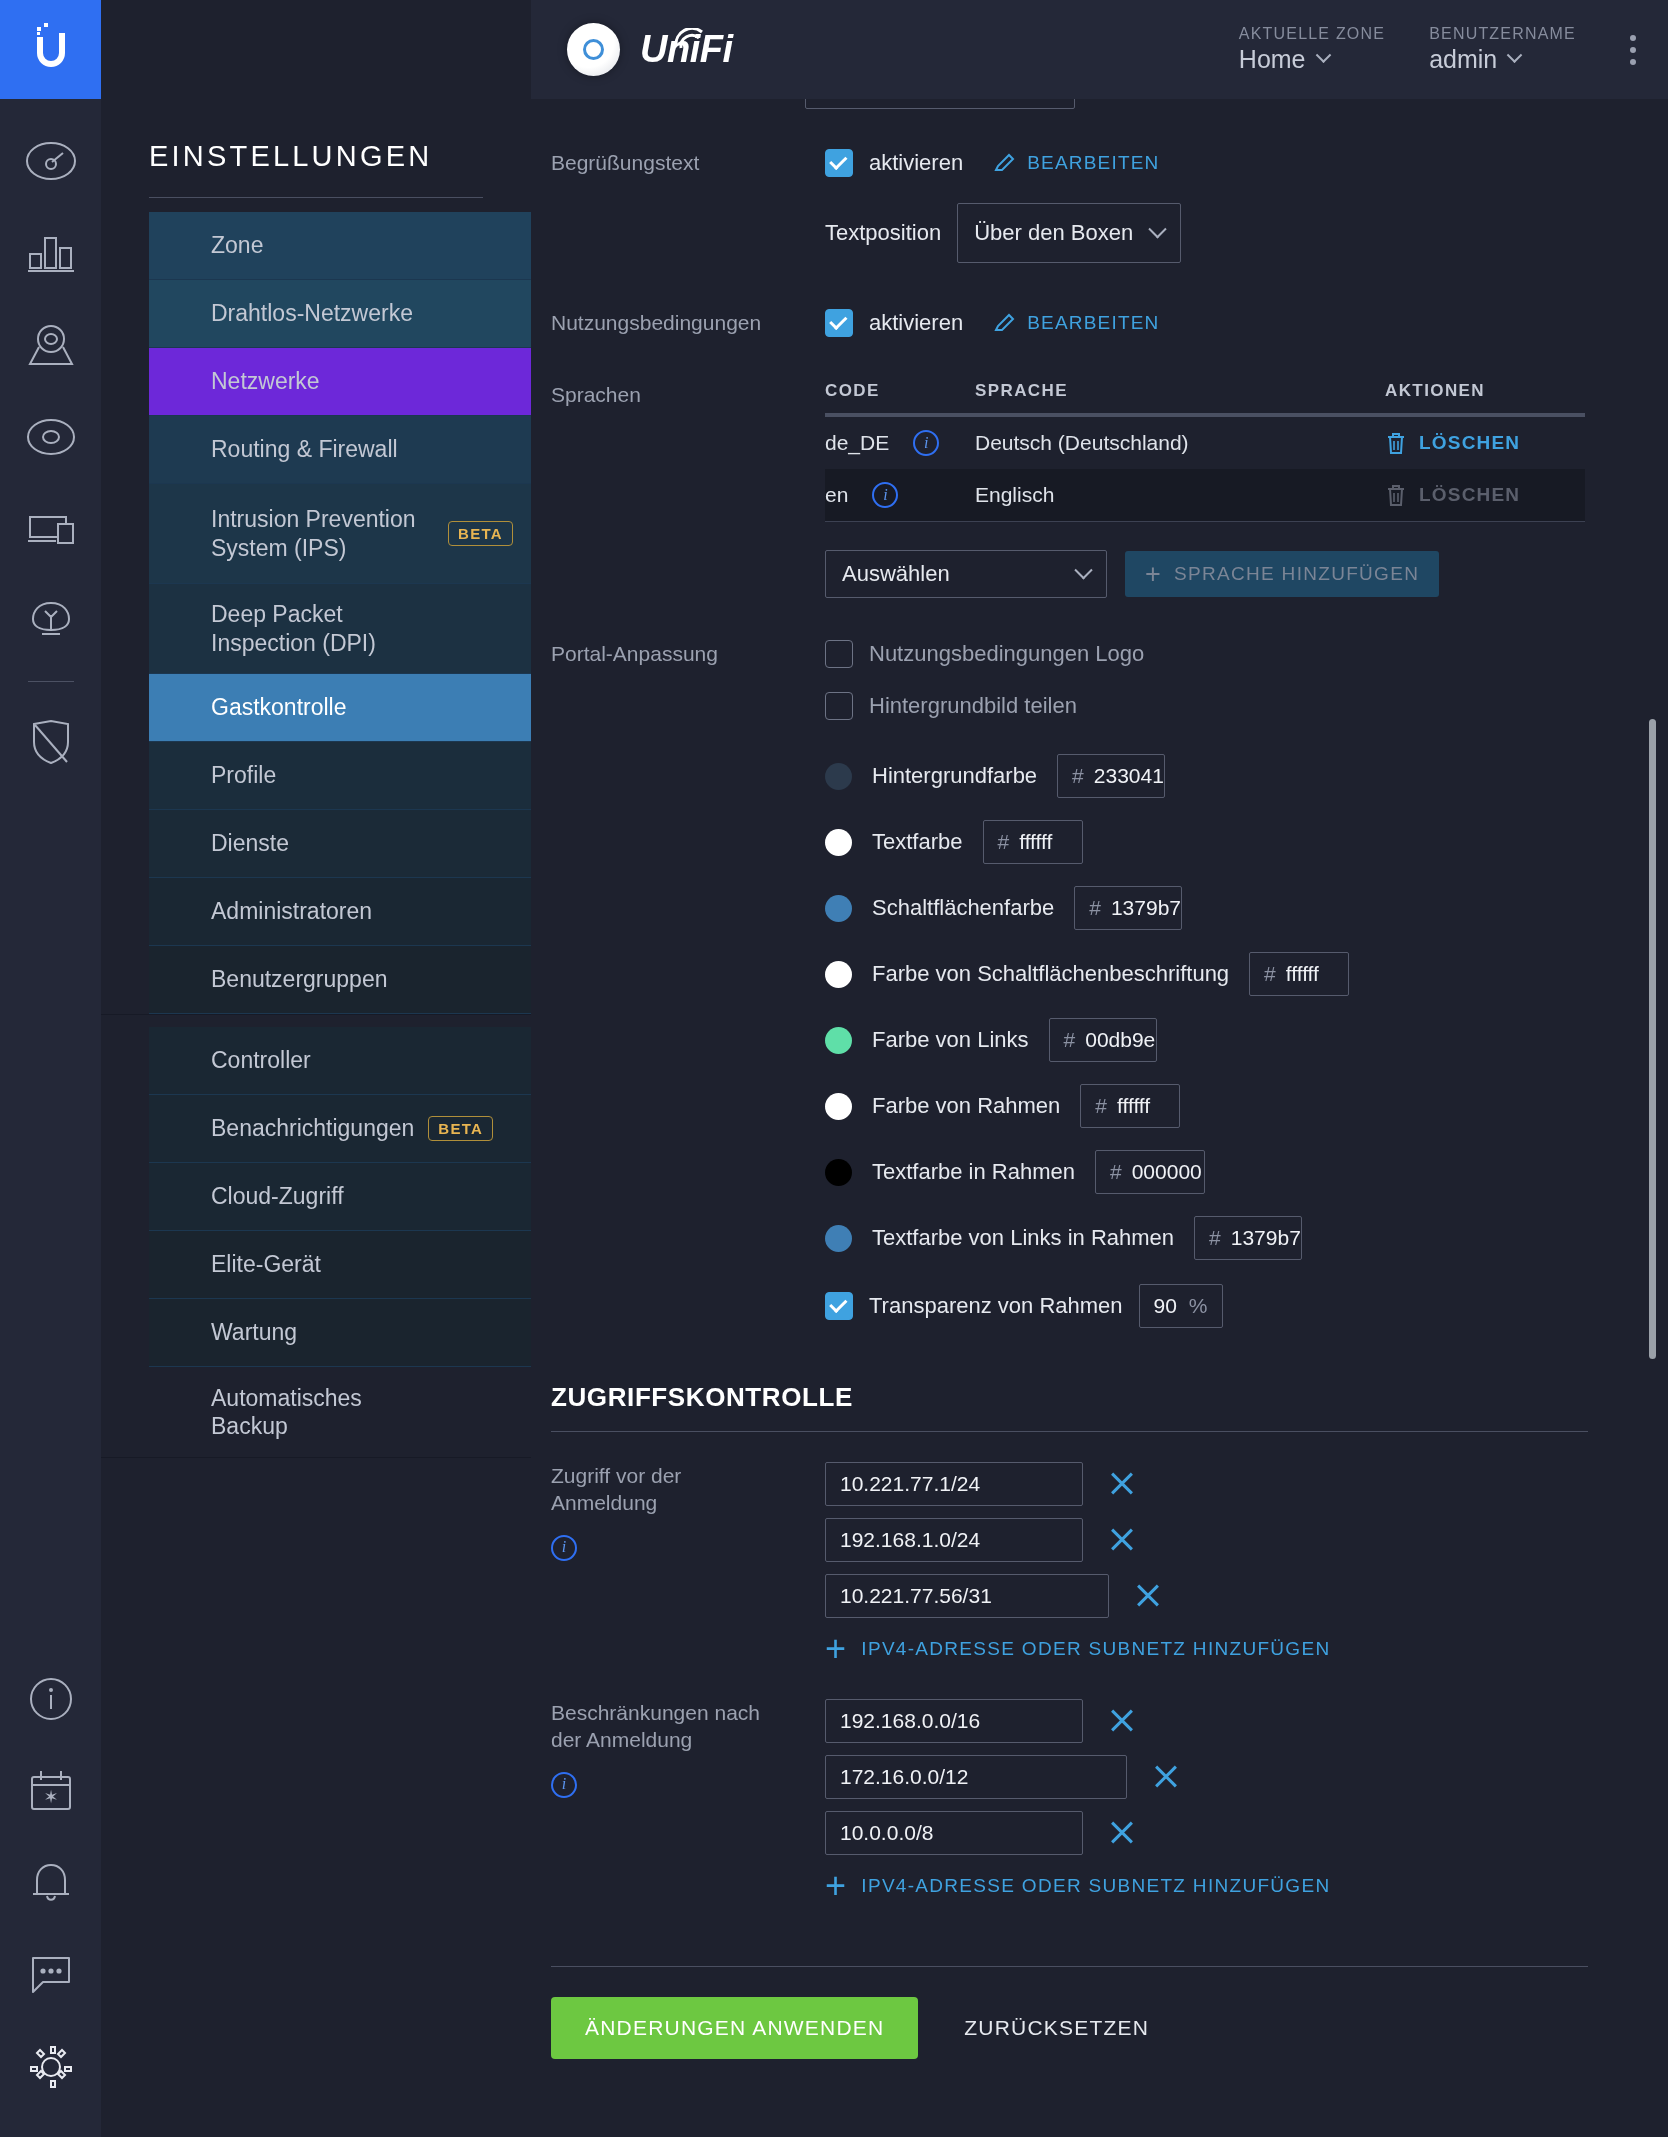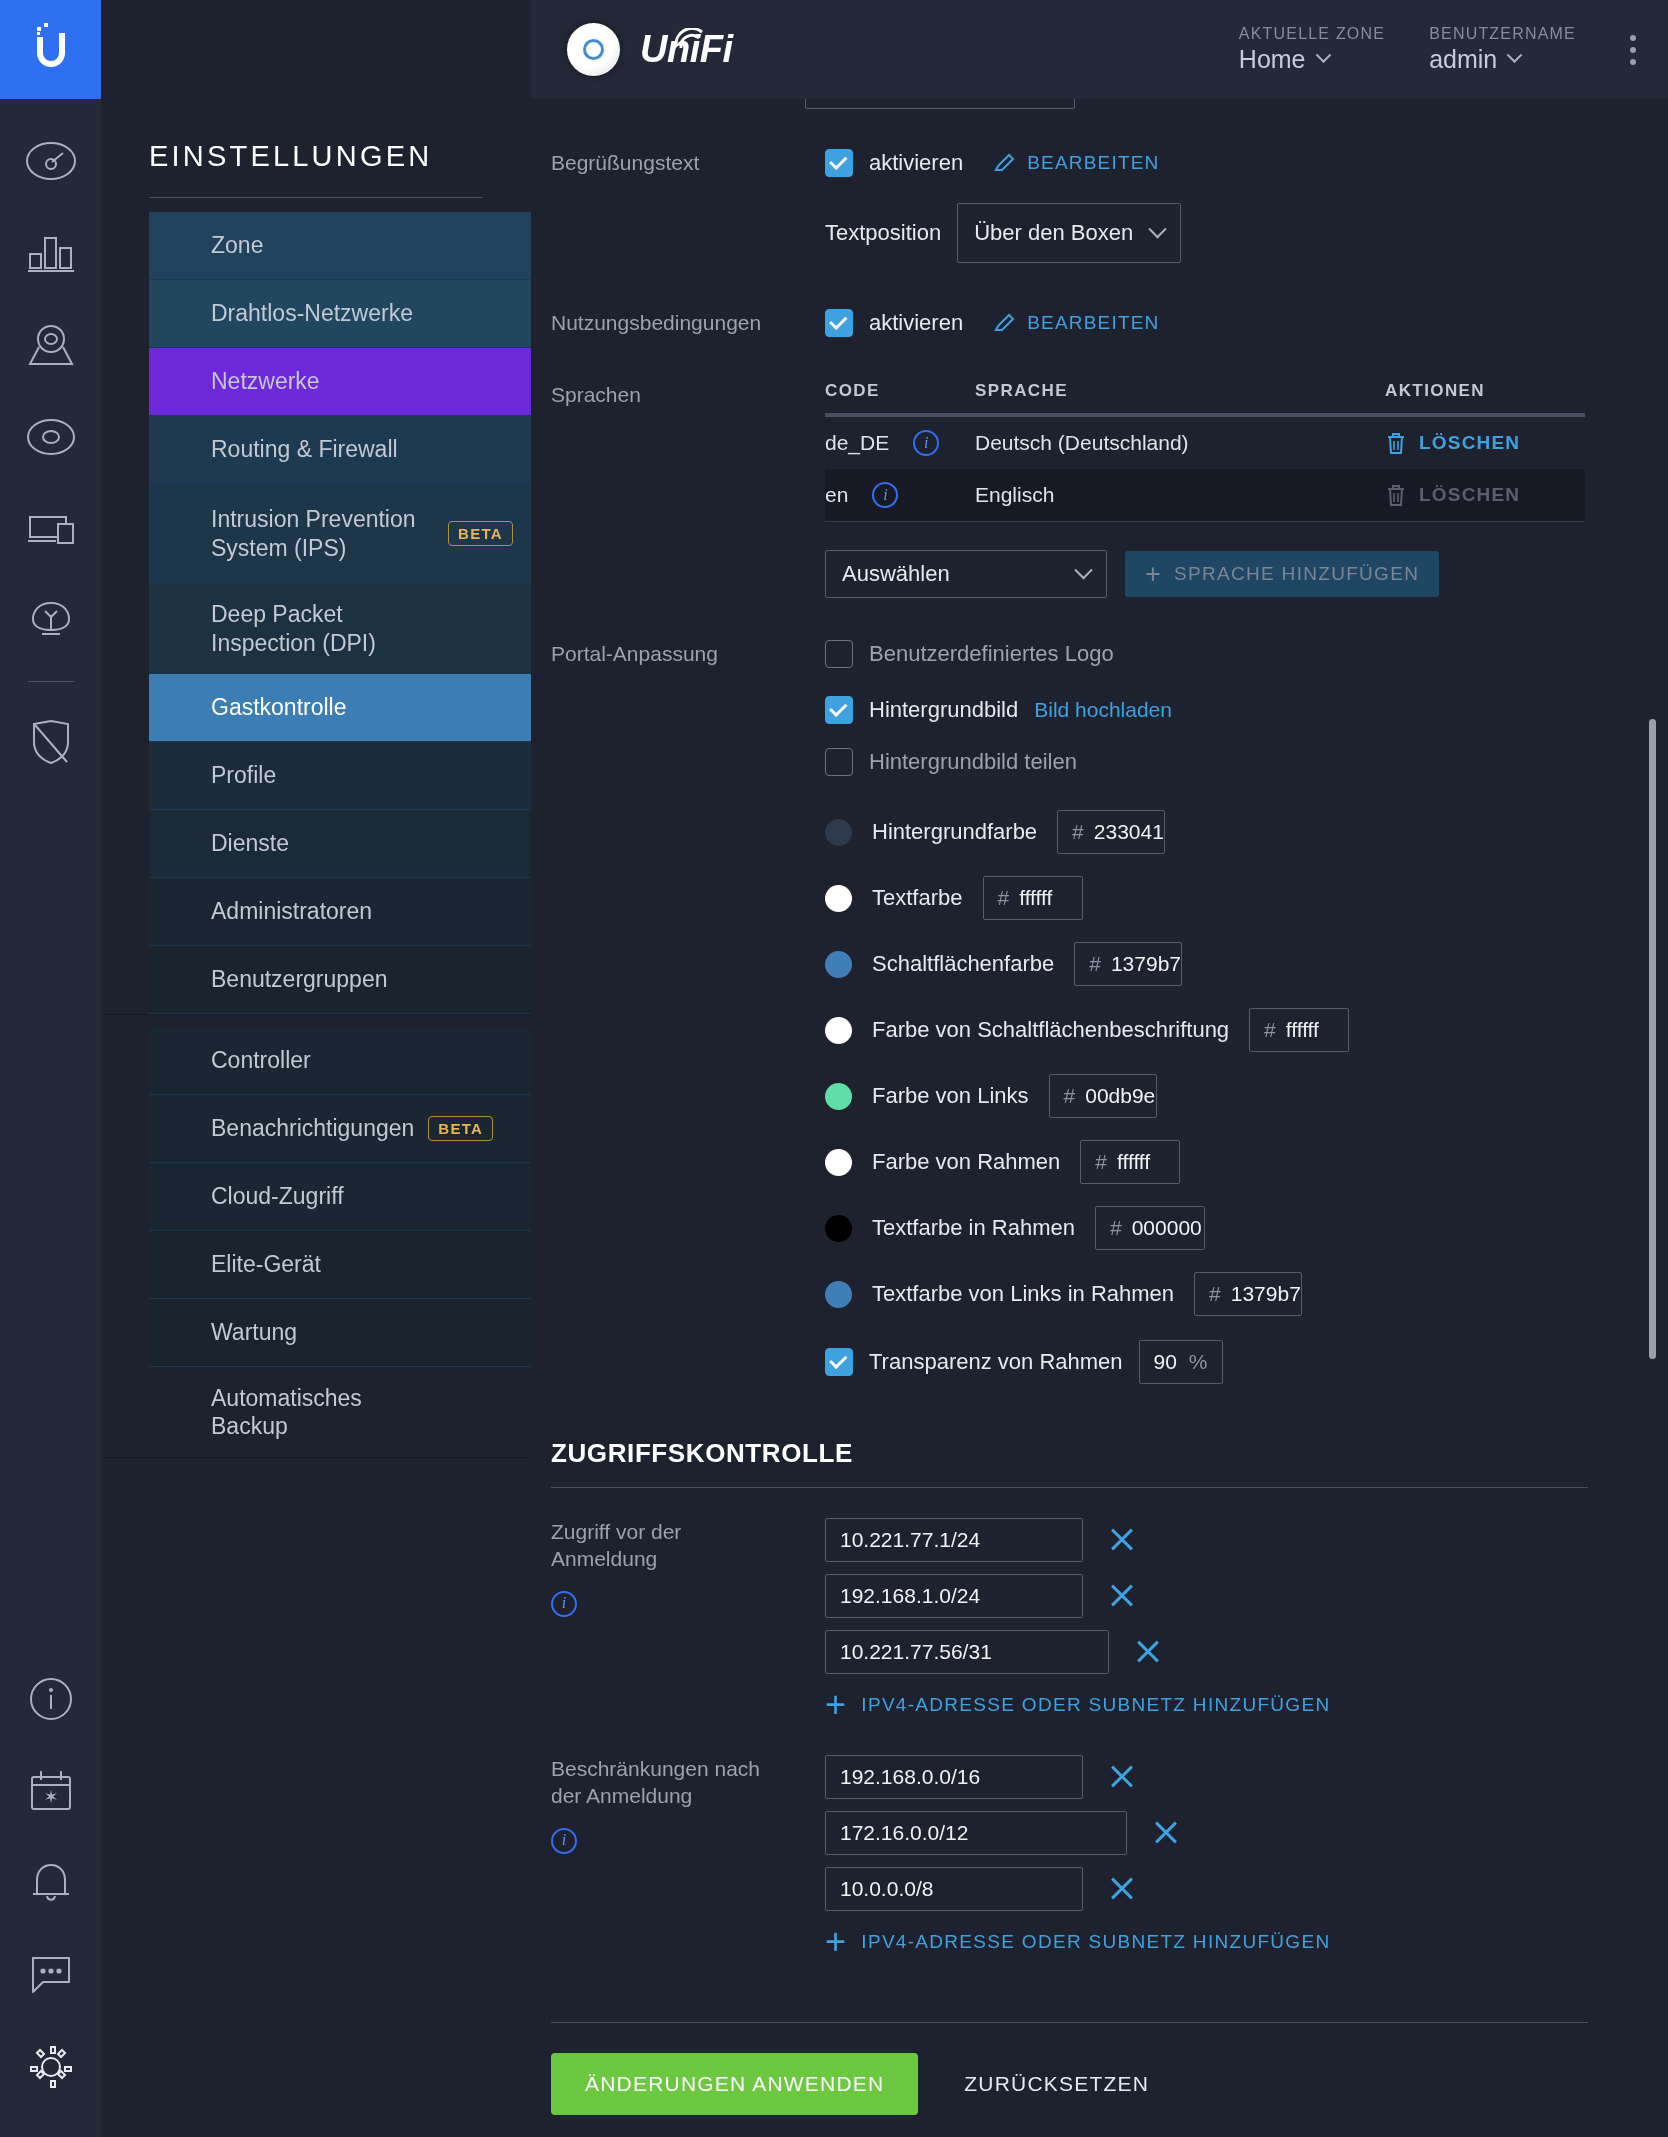--- a/index.html
+++ b/index.html
@@ -563,26 +563,21 @@
               </button>
             </div>
           </div>
         </div>
 
         <div class="row" style="margin-top:42px">
           <div class="row-label">Portal-Anpassung</div>
           <div class="fields">
             <div class="cb-row">
               <span class="cb"></span>
-              <span class="cb-label dim">Benutzerdefiniertes Logo</span>
-            </div>
-            <div class="cb-row" style="margin-top:28px">
-              <span class="cb on"></span>
-              <span class="cb-label">Hintergrundbild</span>
-              <span class="link-plain">Bild hochladen</span>
+              <span class="cb-label dim">Nutzungsbedingungen Logo</span>
             </div>
             <div class="cb-row" style="margin-top:24px">
               <span class="cb"></span>
               <span class="cb-label dim">Hintergrundbild teilen</span>
             </div>
 
             <div class="color-row" style="margin-top:34px">
               <span class="color-dot" style="background:#2c3a4c"></span>
               <span class="cl">Hintergrundfarbe</span>
               <span class="txt-input" style="width:108px">

